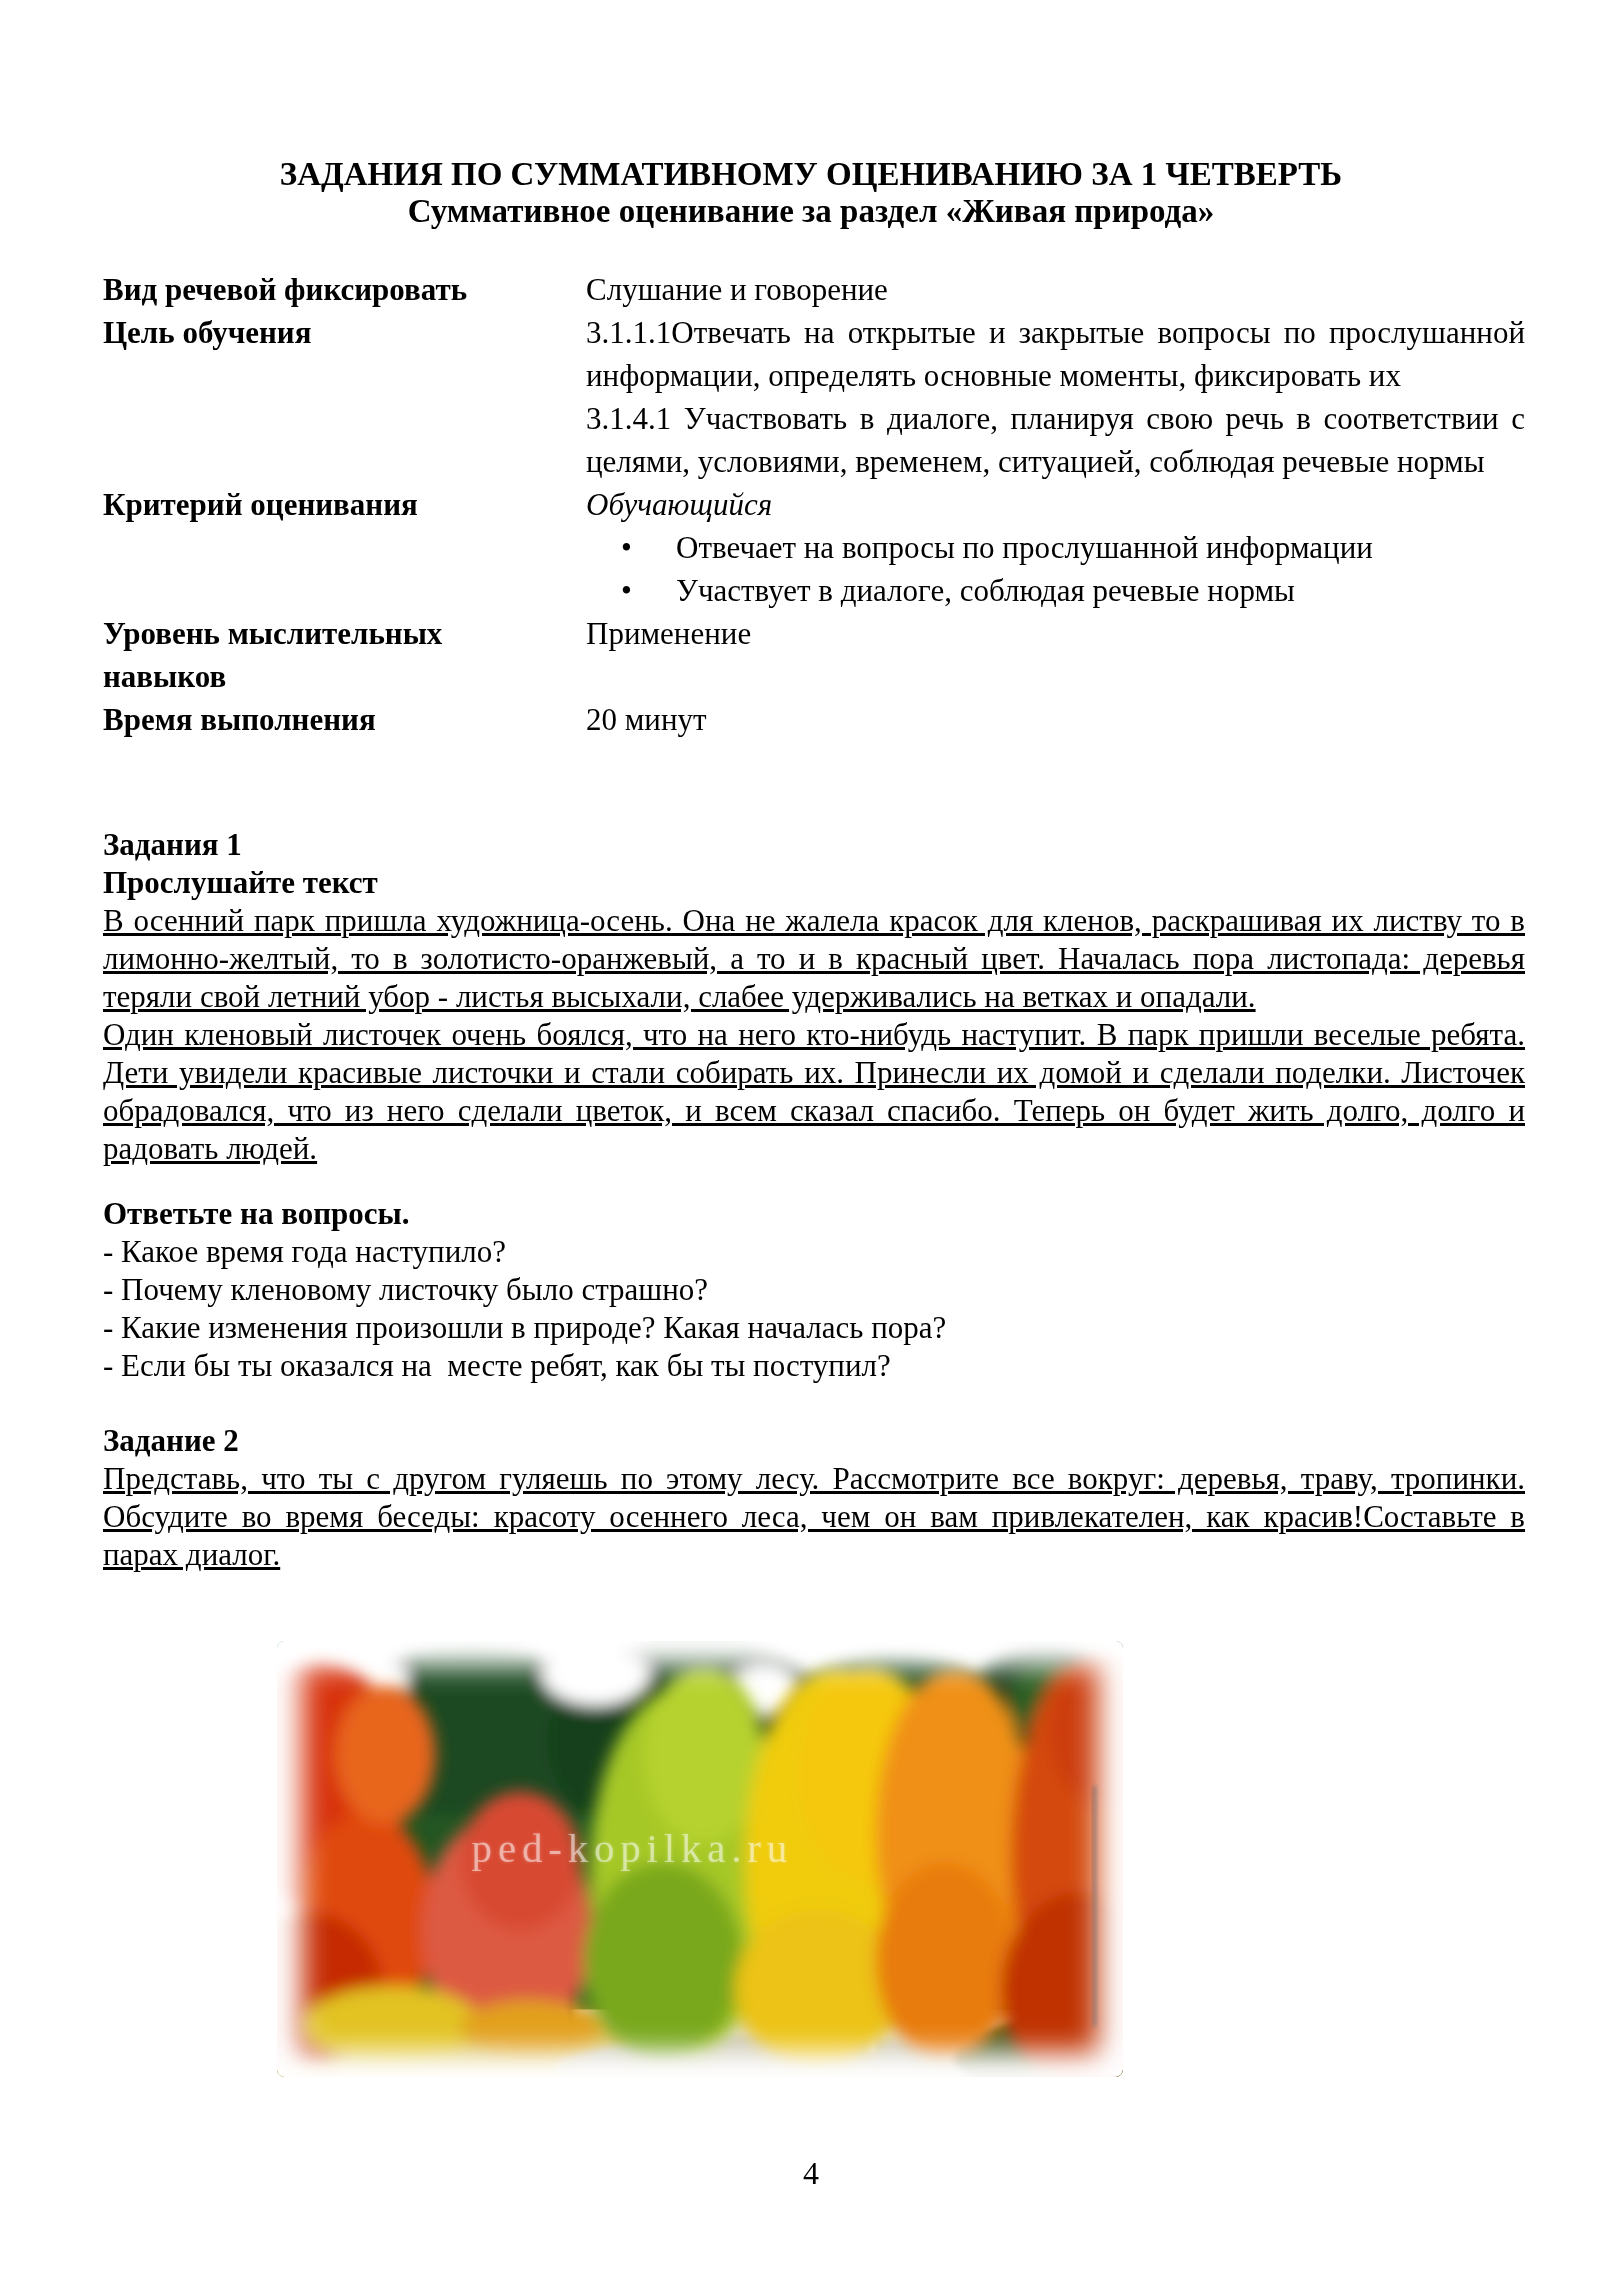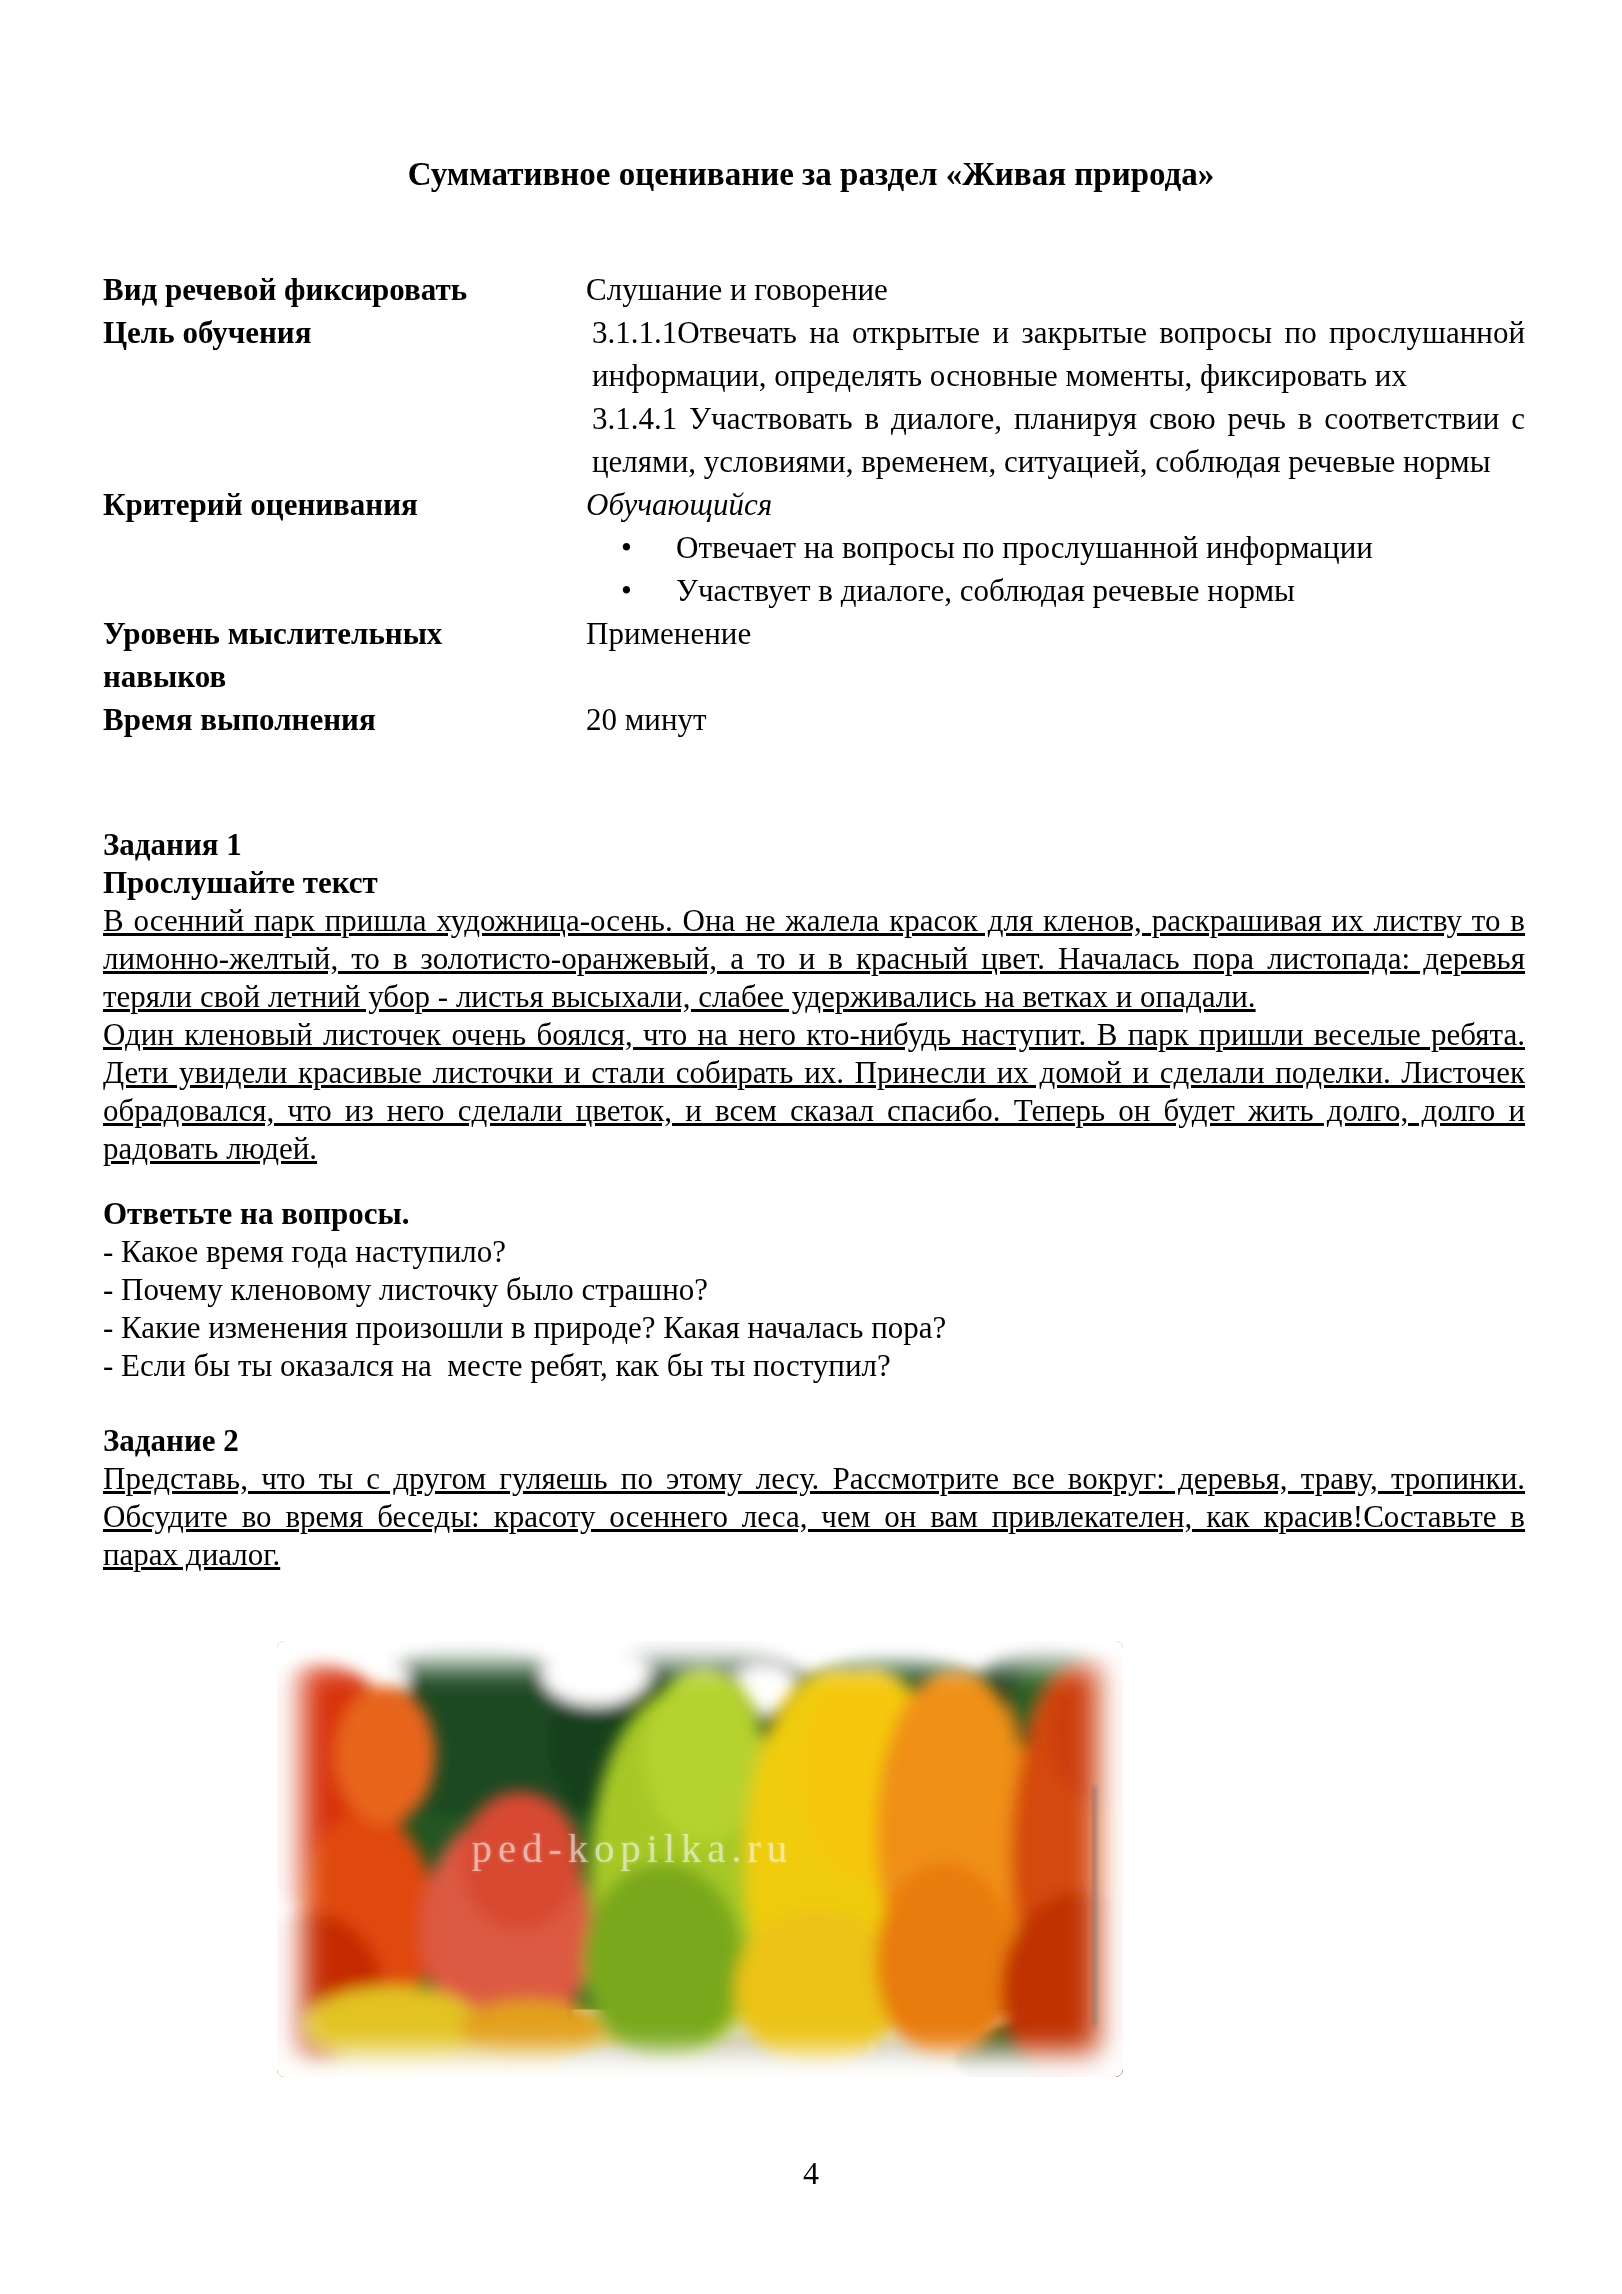--- a/index.html
+++ b/index.html
@@ -13,21 +13,21 @@
   
   .header{position:absolute;left:0;top:156px;width:1622px;text-align:center;
           font-weight:bold;font-size:33px;line-height:37px;}
 
   
   .info{position:absolute;left:103px;top:268px;width:1422px;
         font-size:31px;line-height:43px;}
   .row{display:flex;align-items:flex-start;}
   .lab{width:483px;flex:none;font-weight:bold;padding-right:39px;box-sizing:border-box;}
   .val{flex:1;min-width:0;}
-  .just{text-align:justify;margin-left:6px;}
+  .just{text-align:justify;}
   .ital{font-style:italic;}
   .bl{display:flex;padding-left:35px;}
   .bm{width:55px;flex:none;}
 
   
   .tasks{position:absolute;left:103px;top:826px;width:1422px;
          font-size:31px;line-height:38px;}
   .h{font-weight:bold;}
   .p{text-align:justify;text-decoration:underline;}
   .sp28{height:27px;} .sp38{height:37px;}
@@ -44,20 +44,21 @@
 
   
   .pagenum{position:absolute;left:0;top:2155px;width:1622px;text-align:center;font-size:32px;}
 </style>
 </head>
 <body>
 
 <div class="page">
 
   <div class="header">
+    <div>ЗАДАНИЯ ПО СУММАТИВНОМУ ОЦЕНИВАНИЮ ЗА 1 ЧЕТВЕРТЬ</div>
     <div>Суммативное оценивание за раздел «Живая природа»</div>
   </div>
 
   <div class="info">
 
     <div class="row">
       <div class="lab">Вид речевой фиксировать</div>
       <div class="val">Слушание и говорение</div>
     </div>
 

